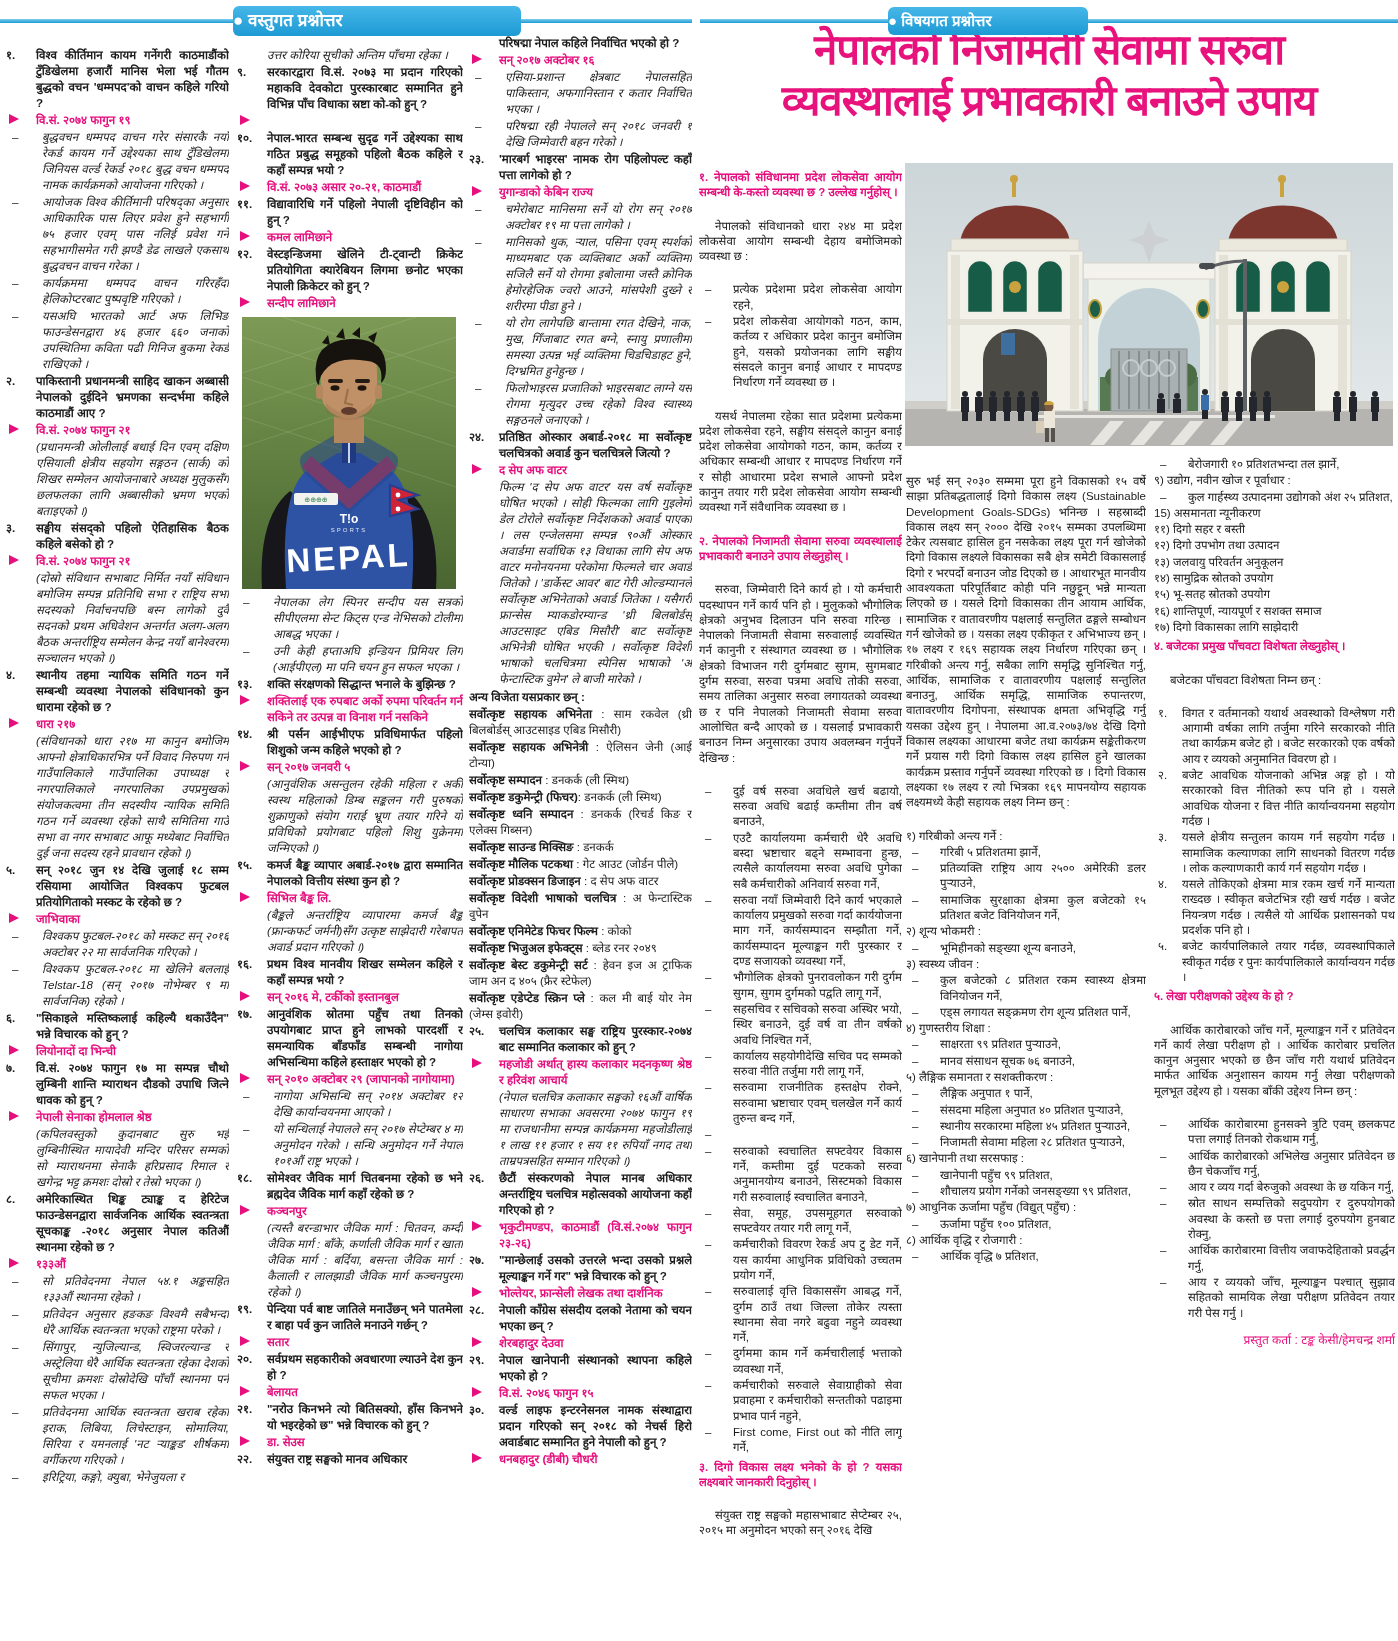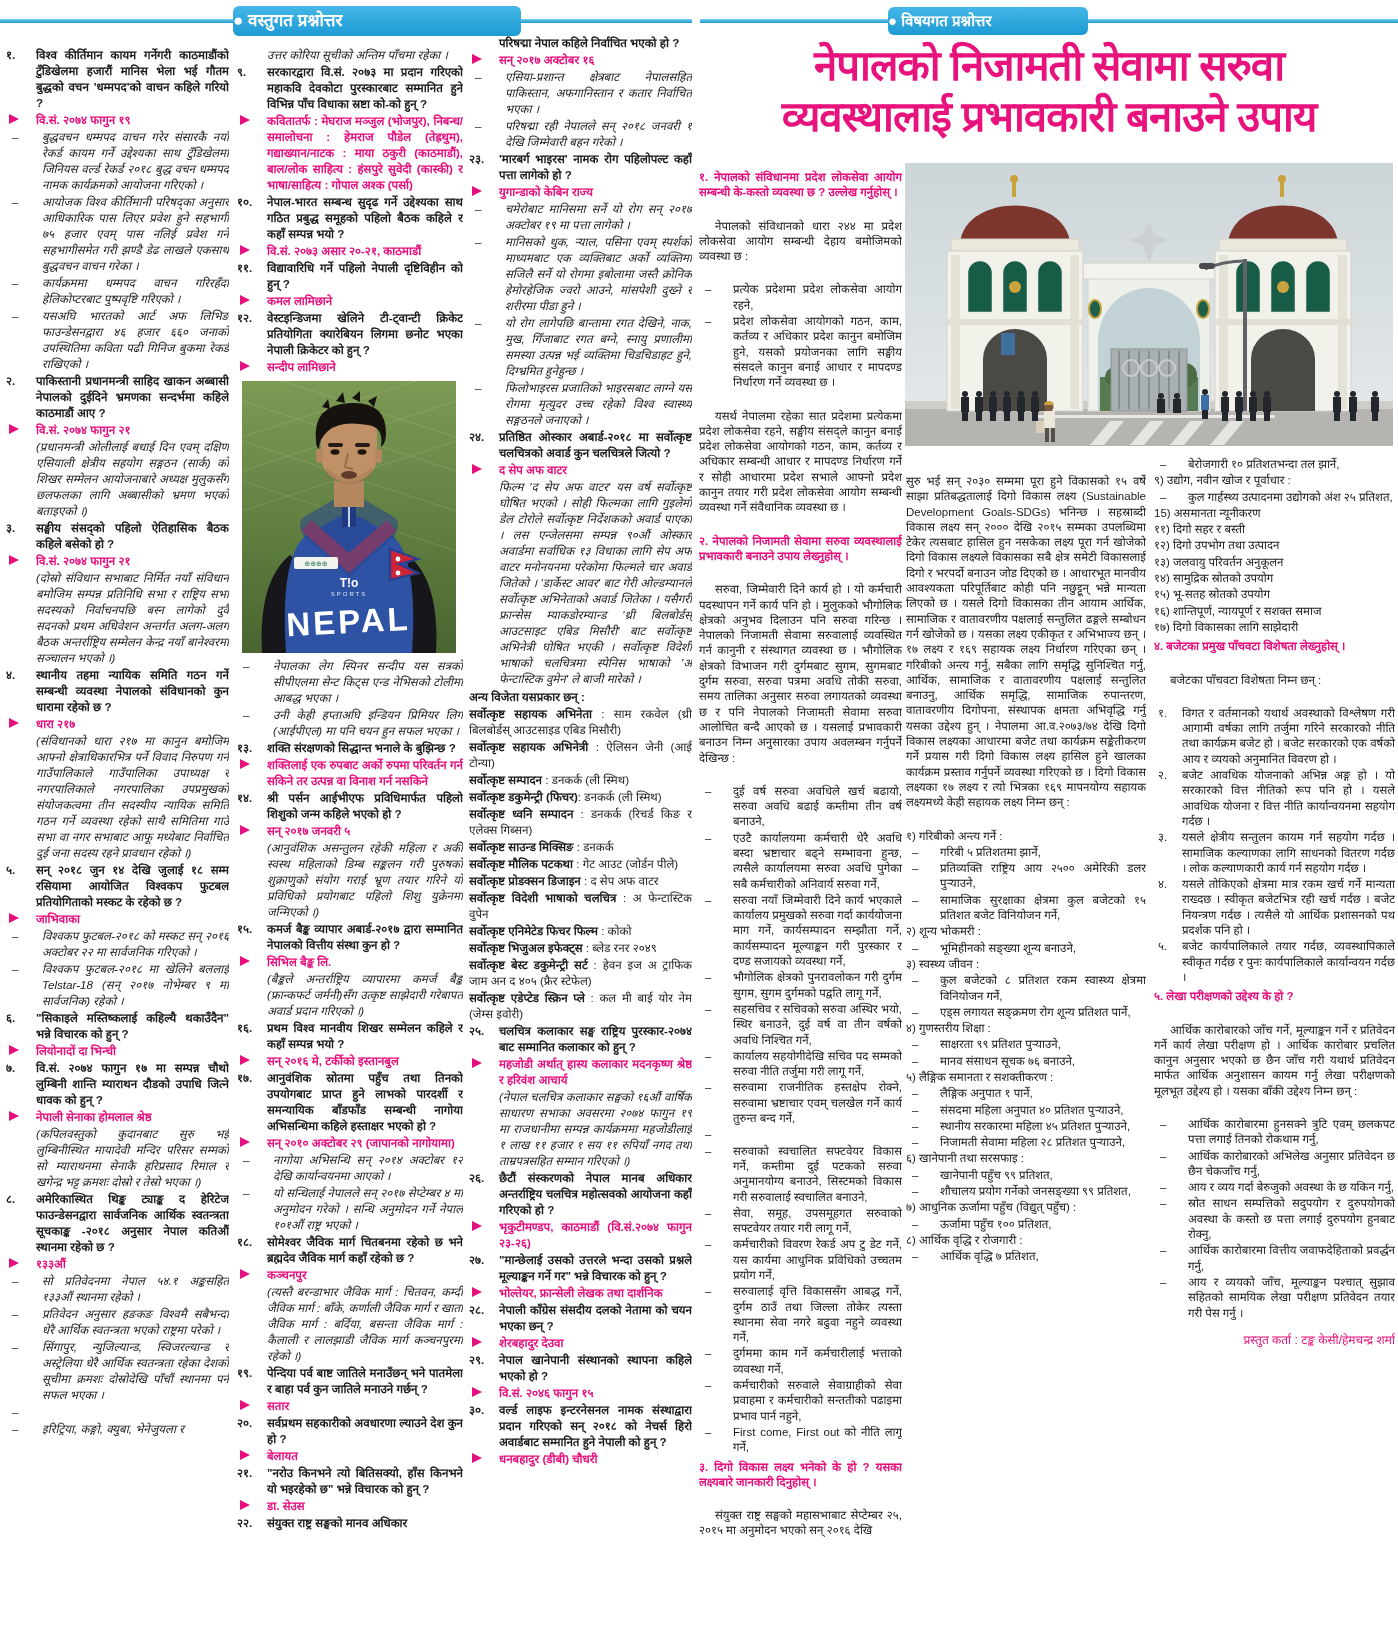--- a/index.html
+++ b/index.html
@@ -3,21 +3,21 @@
 <meta charset="utf-8">
 <style>
   html,body{margin:0;padding:0}
   body{width:1398px;height:1641px;position:relative;background:#ffffff;
        font-family:"Liberation Sans","DejaVu Sans",sans-serif;color:#1b1b1b;overflow:hidden}
   .rule{position:absolute;height:4px;background:linear-gradient(#7bcdf0,#1d9ad4);z-index:1}
   .hdr{position:absolute;background:linear-gradient(#46b7e8,#1d9ad4);color:#fff;font-weight:bold;
        text-align:left;z-index:2;border-radius:6px}
   #hdrL{left:233px;top:6px;width:288px;height:30px;line-height:30px;font-size:17px}
   #hdrR{left:888px;top:7px;width:200px;height:28px;line-height:28px;font-size:15px}
-  .headline{position:absolute;left:703px;top:40px;width:692px;color:#e8127d;font-weight:800;
+  .headline{position:absolute;left:703px;top:24px;width:692px;color:#e8127d;font-weight:800;
             text-align:center;font-size:42px;line-height:51px;letter-spacing:-1px}
   .col{position:absolute;overflow:hidden;text-align:justify}
   .lcol{font-size:11.6px;line-height:16px}
   .rcol{font-size:11.5px;line-height:15.3px}
   #c1{left:6px;top:46px;width:223px;height:1590px}
   #c2{left:237px;top:46px;width:226px;height:1590px}
   #c3{left:469px;top:34px;width:223px;height:1602px}
   #r1{left:699px;top:166px;width:203px;height:1470px}
   #r2{left:906px;top:456px;width:240px;height:1180px}
   #r3{left:1154px;top:456px;width:241px;height:1180px}
@@ -155,35 +155,35 @@
       <div class="it b">
         <span class="mk">–</span>
         <span class="tx">प्रतिवेदन अनुसार हङकङ विश्वमै सबैभन्दा धेरै आर्थिक स्वतन्त्रता भएको राष्ट्रमा परेको ।</span>
       </div>
       <div class="it b">
         <span class="mk">–</span>
         <span class="tx">सिंगापुर, न्युजिल्यान्ड, स्विजरल्यान्ड र अस्ट्रेलिया धेरै आर्थिक स्वतन्त्रता रहेका देशको सूचीमा क्रमशः दोस्रोदेखि पाँचौं स्थानमा पर्न सफल भएका ।</span>
       </div>
       <div class="it b">
         <span class="mk">–</span>
+        <span class="tx">प्रतिवेदनमा आर्थिक स्वतन्त्रता खराब रहेका इराक, लिबिया, लिचेस्टाइन, सोमालिया, सिरिया र यमनलाई 'नट र्‍याङ्कड' शीर्षकमा वर्गीकरण गरिएको ।</span>
       </div>
       <div class="it b">
         <span class="mk">–</span>
         <span class="tx">इरिट्रिया, कङ्गो, क्युबा, भेनेजुयला र</span>
       </div>
     </div>
   <div class="col lcol" id="c2">
       <div class="note">उत्तर कोरिया सूचीको अन्तिम पाँचमा रहेका ।</div>
       <div class="it q">
         <span class="mk">९.</span>
         <span class="tx">सरकारद्वारा वि.सं. २०७३ मा प्रदान गरिएको महाकवि देवकोटा पुरस्कारबाट सम्मानित हुने विभिन्न पाँच विधाका स्रष्टा को-को हुन् ?</span>
       </div>
       <div class="it a">
         <span class="mk"><span class="arr"></span></span>
-        <span class="tx">कवितातर्फ : मेघराज मञ्जुल (भोजपुर), निबन्ध/समालोचना : हेमराज पौडेल (तेह्रथुम), गद्याख्यान/नाटक : माया ठकुरी (काठमाडौं), बाल/लोक साहित्य : हंसपुरे सुवेदी (कास्की) र भाषा/साहित्य : गोपाल अश्क (पर्सा)</span>
       </div>
       <div class="it q">
         <span class="mk">१०.</span>
         <span class="tx">नेपाल-भारत सम्बन्ध सुदृढ गर्ने उद्देश्यका साथ गठित प्रबुद्ध समूहको पहिलो बैठक कहिले र कहाँ सम्पन्न भयो ?</span>
       </div>
       <div class="it a">
         <span class="mk"><span class="arr"></span></span>
         <span class="tx">वि.सं. २०७३ असार २०-२१, काठमाडौं</span>
       </div>
       <div class="it q">

